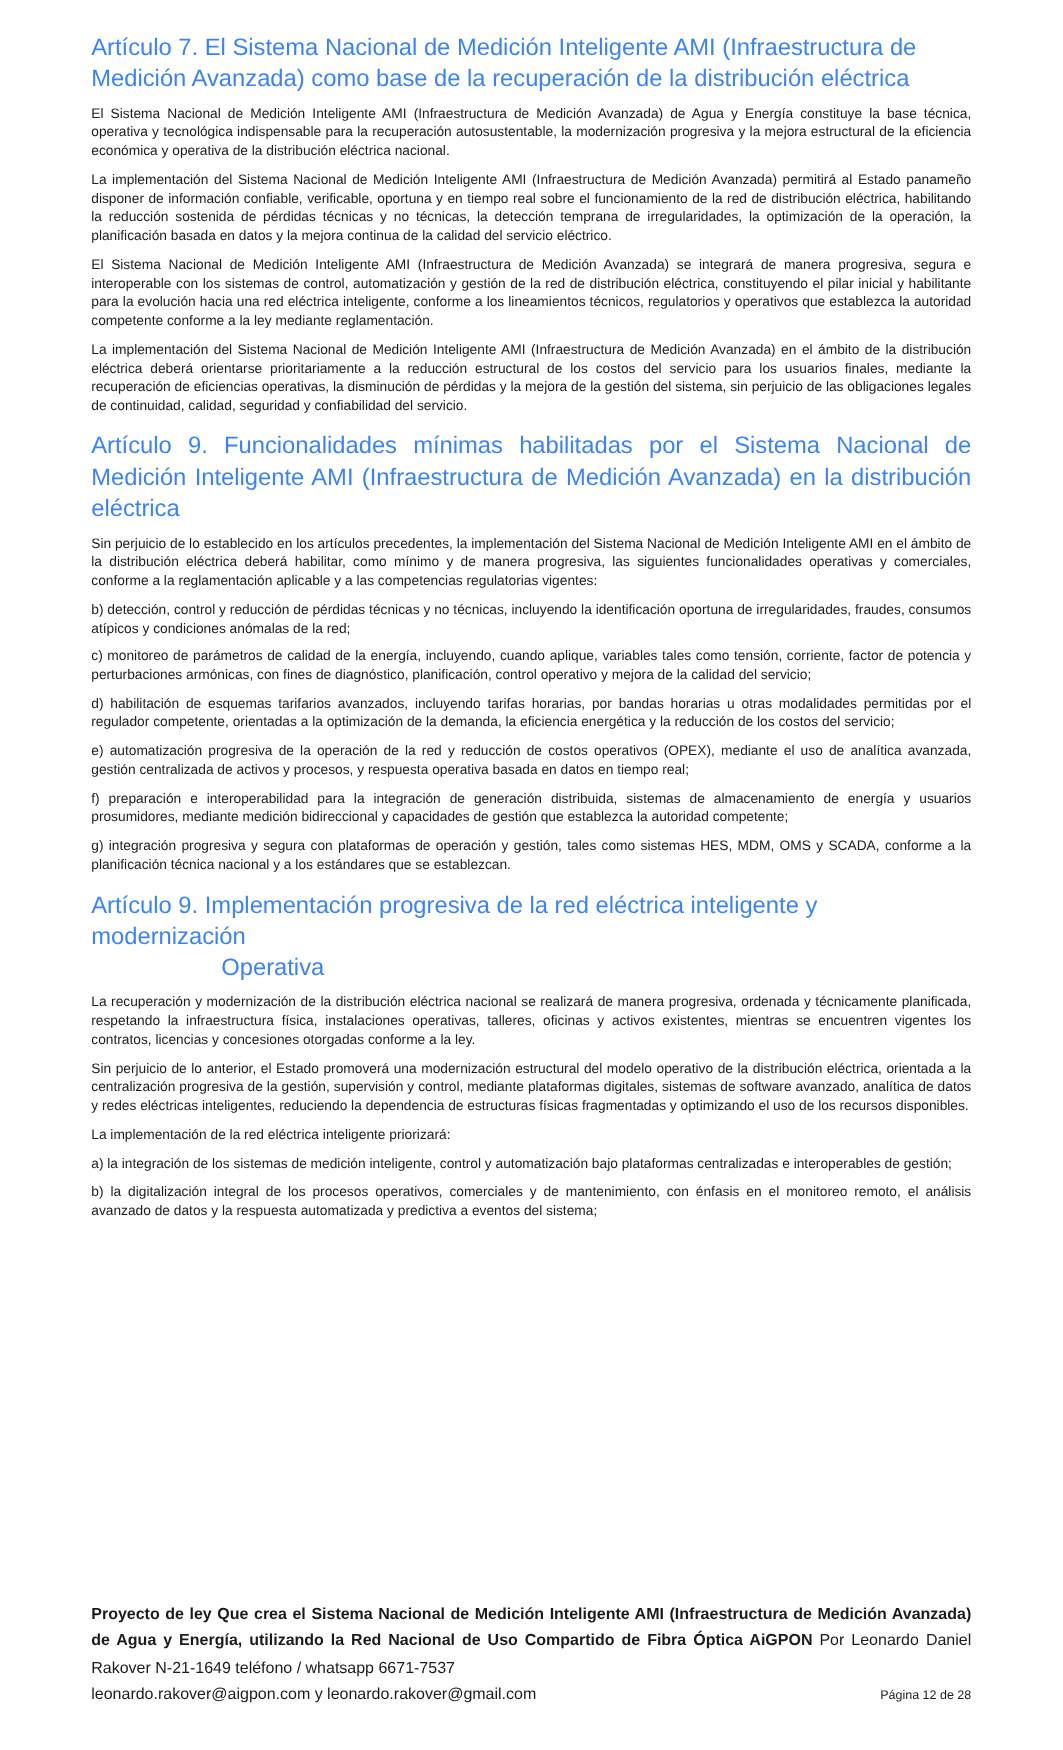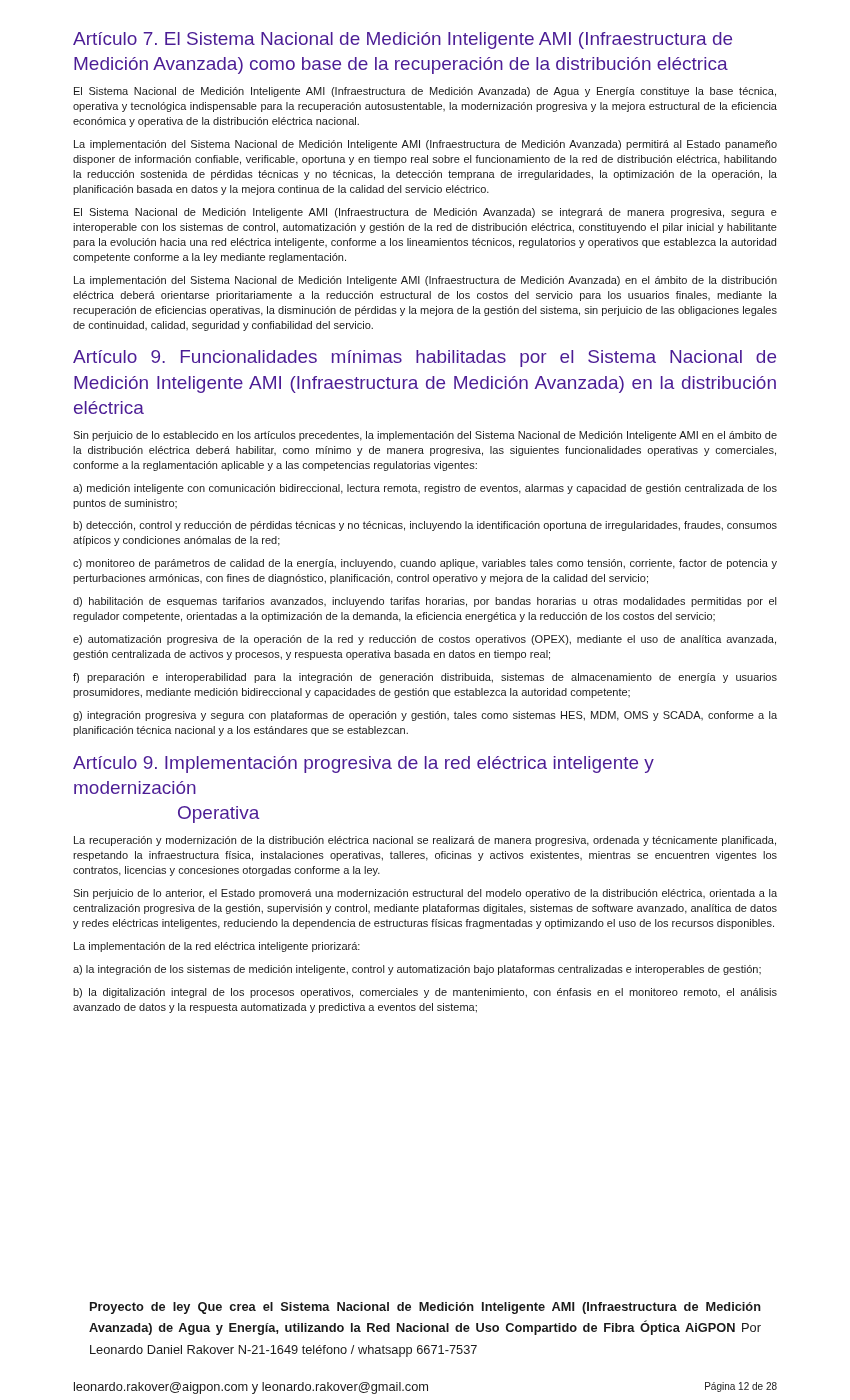--- a/index.html
+++ b/index.html
@@ -20,68 +20,67 @@
     position: absolute;
     top: 26px;
     left: 73px;
     width: 704px;
   }
   .article-heading {
     font-size: 19px;
     font-weight: 400;
     line-height: 1.32;
     margin: 12px 0 8px 0;
-    color: #4c1d95;
+    color: #3b82f6;
   }
   .article-heading.first { margin-top: 0; }
   .article-heading.justify { text-align: justify; }
   .heading-indent { margin-left: 104px; }
   p.body {
     font-size: 11px;
     line-height: 1.36;
     text-align: justify;
     margin: 0 0 8px 0;
   }
   .footer {
     position: absolute;
     left: 73px;
     top: 1280px;
     width: 704px;
   }
   .footer-main {
     font-size: 12.8px;
     line-height: 1.68;
     text-align: justify;
-    margin: 16px;
+    margin: 0;
   }
   .footer-main strong { font-weight: 700; }
   .footer-bottom {
     display: flex;
     justify-content: space-between;
-    align-items: center;
+    align-items: flex-end;
     font-size: 12.8px;
     line-height: 1.68;
   }
   .page-number { font-size: 10px; }
 </style>
 </head>
 <body>
 
 <div class="page">
   <div class="content">
 
     <h2 class="article-heading first">Artículo 7. El Sistema Nacional de Medición Inteligente AMI (Infraestructura de Medición Avanzada)  como base de la recuperación de la distribución eléctrica</h2>
     <p class="body">El Sistema Nacional de Medición Inteligente AMI (Infraestructura de Medición Avanzada) de Agua y Energía constituye la base técnica, operativa y tecnológica indispensable para la recuperación autosustentable, la modernización progresiva y la mejora estructural de la eficiencia económica y operativa de la distribución eléctrica nacional.</p>
     <p class="body">La implementación del Sistema Nacional de Medición Inteligente AMI (Infraestructura de Medición Avanzada)  permitirá al Estado panameño disponer de información confiable, verificable, oportuna y en tiempo real sobre el funcionamiento de la red de distribución eléctrica, habilitando la reducción sostenida de pérdidas técnicas y no técnicas, la detección temprana de irregularidades, la optimización de la operación, la planificación basada en datos y la mejora continua de la calidad del servicio eléctrico.</p>
     <p class="body">El Sistema Nacional de Medición Inteligente AMI (Infraestructura de Medición Avanzada)  se integrará de manera progresiva, segura e interoperable con los sistemas de control, automatización y gestión  de la red de distribución eléctrica, constituyendo el pilar inicial y habilitante para la evolución hacia una red eléctrica inteligente, conforme a los lineamientos técnicos, regulatorios y operativos que establezca la autoridad competente conforme a la ley mediante reglamentación.</p>
     <p class="body">La implementación del Sistema Nacional de Medición Inteligente AMI (Infraestructura de Medición Avanzada)  en el ámbito de la distribución eléctrica deberá orientarse prioritariamente a la reducción estructural de los costos del servicio para los usuarios finales, mediante la recuperación de eficiencias operativas, la disminución de pérdidas y la mejora de la gestión del sistema, sin perjuicio de las obligaciones legales de continuidad, calidad, seguridad y confiabilidad del servicio.</p>
 
     <h2 class="article-heading justify">Artículo 9. Funcionalidades mínimas habilitadas por el Sistema Nacional de Medición Inteligente AMI (Infraestructura de Medición Avanzada)  en la distribución eléctrica</h2>
     <p class="body">Sin perjuicio de lo establecido en los artículos precedentes, la implementación del Sistema Nacional de Medición Inteligente AMI en el ámbito de la distribución eléctrica deberá habilitar, como mínimo y de manera progresiva, las siguientes funcionalidades operativas y comerciales, conforme a la reglamentación aplicable y a las competencias regulatorias vigentes:</p>
-    <p class="body">a) medición inteligente con comunicación bidireccional, lectura remota, registro de eventos, alarmas y capacidad de gestión centralizada de los puntos de suministro;</p>
     <p class="body">b) detección, control y reducción de pérdidas técnicas y no técnicas, incluyendo la identificación oportuna de irregularidades, fraudes, consumos atípicos y condiciones anómalas de la red;</p>
     <p class="body">c) monitoreo de parámetros de calidad de la energía, incluyendo, cuando aplique, variables tales como tensión, corriente, factor de potencia y perturbaciones armónicas, con fines de diagnóstico, planificación, control operativo y mejora de la calidad del servicio;</p>
     <p class="body">d) habilitación de esquemas tarifarios avanzados, incluyendo tarifas horarias, por bandas horarias u otras modalidades permitidas por el regulador competente, orientadas a la optimización de la demanda, la eficiencia energética y la reducción de los costos del servicio;</p>
     <p class="body">e) automatización progresiva de la operación de la red y reducción de costos operativos (OPEX), mediante el uso de analítica avanzada, gestión centralizada de activos y procesos, y respuesta operativa basada en datos en tiempo real;</p>
     <p class="body">f) preparación e interoperabilidad para la integración de generación distribuida, sistemas de almacenamiento de energía y usuarios prosumidores, mediante medición bidireccional y capacidades de gestión que establezca la autoridad competente;</p>
     <p class="body">g) integración progresiva y segura con plataformas de operación y gestión, tales como sistemas HES, MDM, OMS y SCADA, conforme a la planificación técnica nacional y a los estándares que se establezcan.</p>
 
     <h2 class="article-heading"><span>Artículo 9. Implementación progresiva de la red eléctrica inteligente y modernización</span><br><span class="heading-indent">Operativa</span></h2>
     <p class="body">La recuperación y modernización de la distribución eléctrica nacional se realizará de manera progresiva, ordenada y técnicamente planificada, respetando la infraestructura física, instalaciones operativas, talleres, oficinas y activos existentes, mientras se encuentren vigentes los contratos, licencias y concesiones otorgadas conforme a la ley.</p>
     <p class="body">Sin perjuicio de lo anterior, el Estado promoverá una modernización estructural del modelo operativo de la distribución eléctrica, orientada a la centralización progresiva de la gestión, supervisión y control, mediante plataformas digitales, sistemas de software avanzado, analítica de datos y redes eléctricas inteligentes, reduciendo la dependencia de estructuras físicas fragmentadas y optimizando el uso de los recursos disponibles.</p>

